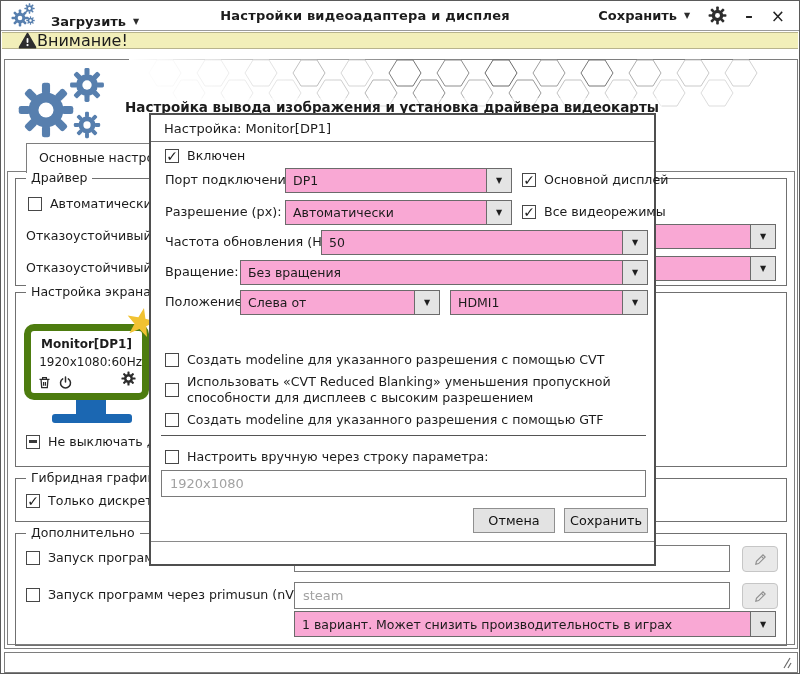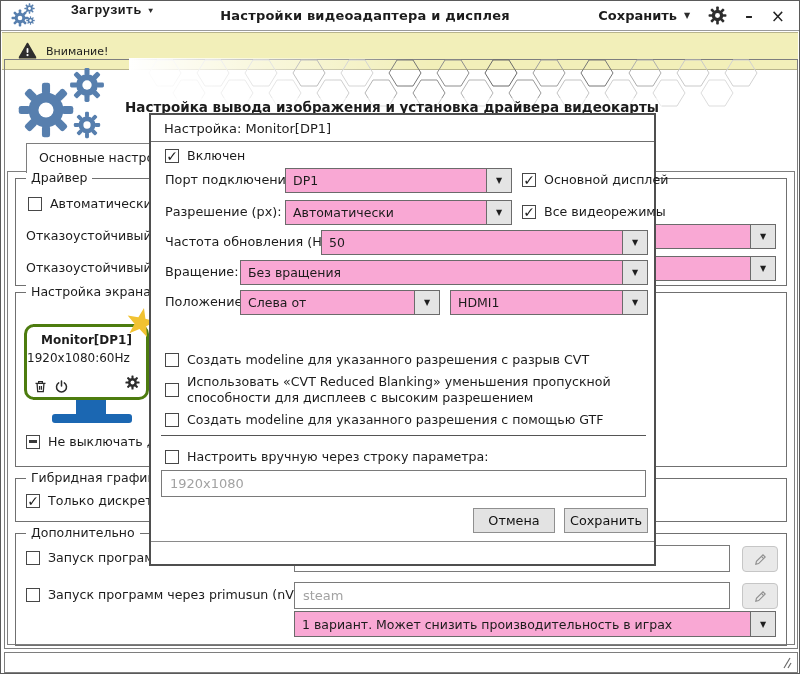--- a/index.html
+++ b/index.html
@@ -3,29 +3,29 @@
 <meta charset="utf-8">
 <style>
   * { margin:0; padding:0; box-sizing:border-box; }
   html,body { width:800px; height:674px; }
   body { font-family:"DejaVu Sans", sans-serif; background:#fff; position:relative; overflow:hidden; color:#1c1c1c; }
   .abs { position:absolute; }
 
   
   .win { position:absolute; inset:0; border:1px solid #5a5a5a; background:#fff; }
   .titlebar { position:absolute; left:0; top:0; right:0; height:30px; background:#fff; border-bottom:1px solid #9a9a9a; display:flex; align-items:center; }
-  .tb-left { display:flex; align-items:flex-start; gap:32px; padding-left:10px;font-family:Liberation Mono, monospace; }
+  .tb-left { display:flex; align-items:flex-end; gap:12px; padding-left:10px; }
   .tb-title { position:absolute; left:150px; right:220px; text-align:center; font-size:13px; font-weight:600; letter-spacing:.2px; }
   .tb-right { margin-left:auto; display:flex; align-items:center; gap:18px; padding-right:14px; }
   .menu-btn { display:flex; align-items:center; gap:7px; font-size:13px; font-weight:600; cursor:default; }
   .caret { font-size:8px; color:#2d2d2d; }
   .tb-min { font-size:15px; font-weight:bold; line-height:10px; color:#222; }
   .tb-close { font-size:17px; color:#222; line-height:14px; }
 
-  .banner { position:absolute; left:1px; right:1px; top:31px; height:38px; background:#f2efb9; border-top:1px solid #b8b48d; border-bottom:1px solid #b8b48d; display:flex; align-items:center; gap:9px; padding-left:16px; font-size:11px; }
+  .banner { position:absolute; left:1px; right:1px; top:31px; height:17px; background:#f2efb9; border-top:1px solid #b8b48d; border-bottom:1px solid #b8b48d; display:flex; align-items:center; padding-left:16px; font-size:16px; }
 
   .frame { position:absolute; left:3px; top:58px; width:794px; height:590px; border:1px solid #7e7e7e; }
   .statusbar { position:absolute; left:3px; top:651px; width:794px; height:21px; border:1px solid #7e7e7e; background:#fff; }
   .grip { position:absolute; right:5px; bottom:3px; color:#6a6a6a; }
 
   .pane { position:absolute; left:6px; top:170px; width:788px; height:474px; border:1px solid #7e7e7e; }
   .tab { position:absolute; left:25px; top:142px; width:150px; height:30px; background:#fff; border:1px solid #7e7e7e; border-bottom:none; z-index:2; font-size:12.5px; line-height:28px; padding-left:12px; white-space:nowrap; overflow:hidden; }
 
   .heading { position:absolute; left:121px; top:97px; font-size:13.5px; font-weight:600; z-index:1; background:rgba(255,255,255,.55); padding:1px 3px; white-space:nowrap; }
   .hexwrap { position:absolute; left:128px; top:57px; width:667px; height:60px; overflow:hidden; }
@@ -43,23 +43,23 @@
   .cb .bx { width:14px; height:14px; border:1.6px solid #474747; background:#fff; flex:none; display:flex; align-items:center; justify-content:center; font-size:14px; font-weight:bold; color:#1d1d1d; line-height:1; margin-top:0.5px; }
   .cb .bx.ind::after { content:""; width:8px; height:2.5px; background:#3a3a3a; }
   .cb.wrap { white-space:normal; }
   .lbl { position:absolute; font-size:12.6px; white-space:nowrap; }
   .txt { position:absolute; border:1px solid #7a7a7a; background:#fff; font-size:13px; padding:0 8px; font-family:"DejaVu Sans",sans-serif; color:#222; }
   .txt::placeholder { color:#a2a2a2; opacity:1; }
   .btn { position:absolute; border:1px solid #8f8f8f; background:#e3e3e3; font-size:12.8px; display:flex; align-items:center; justify-content:center; font-family:"DejaVu Sans",sans-serif; color:#111; }
   .editbtn { position:absolute; background:#e9e9e9; border:1px solid #c6c6c6; border-radius:4px; display:flex; align-items:center; justify-content:center; color:#8f8f8f; }
 
   
-  .mon { position:absolute; width:125px; height:76px; border:3px solid #4d7c0f; border-radius:10px; background:#fff; }
+  .mon { position:absolute; width:125px; height:76px; border:7px solid #4d7c0f; border-radius:10px; background:#fff; }
   .mon .nm { position:absolute; left:0; right:0; top:6px; text-align:center; font-size:12px; font-weight:700; }
-  .mon .md { position:absolute; left:0; right:0; top:24px; text-align:left; font-size:12px; }
+  .mon .md { position:absolute; left:0; right:0; top:24px; text-align:right; font-size:12px; }
   .mon .ic { position:absolute; bottom:3px; left:6px; display:flex; gap:6px; color:#2b2b2b; }
   .mon .icr { position:absolute; bottom:3px; right:6px; color:#2b2b2b; }
   .neck { position:absolute; background:#1b67b2; }
   .base { position:absolute; background:#1b67b2; border-radius:3px; }
   .star { position:absolute; color:#f1c232; transform:rotate(12deg); z-index:3; }
 
   
   .dlg { position:absolute; left:148px; top:112px; width:507px; height:453px; background:#fff; border:2px solid #4f4f4f; z-index:10; }
   .dlg-title { position:absolute; left:0; right:0; top:0; height:27px; border-bottom:1px solid #6f6f6f; display:flex; align-items:center; padding-left:13px; font-size:13px; }
   .dlg .flbl { position:absolute; font-size:12.8px; white-space:nowrap; }
@@ -373,21 +373,21 @@
     <div class="dd" style="left:299px;top:175px;width:198px;">
       <span class="v">HDMI1</span>
       <span class="b">
           <span>▼</span>
         </span>
     </div>
 
 
     <label class="cb" style="left:14px;top:237px;">
       <span class="bx"></span>
-      <span>Создать modeline для указанного разрешения с разрыв CVT</span>
+      <span>Создать modeline для указанного разрешения с помощью CVT</span>
     </label>
 
     <label class="cb wrap" style="left:14px;top:259px;width:478px;align-items:center;">
       <span class="bx"></span>
       <span>Использовать «CVT Reduced Blanking» уменьшения пропускной способности для дисплеев с высоким разрешением</span>
     </label>
 
     <label class="cb" style="left:14px;top:297px;">
       <span class="bx"></span>
       <span>Создать modeline для указанного разрешения с помощью GTF</span>

